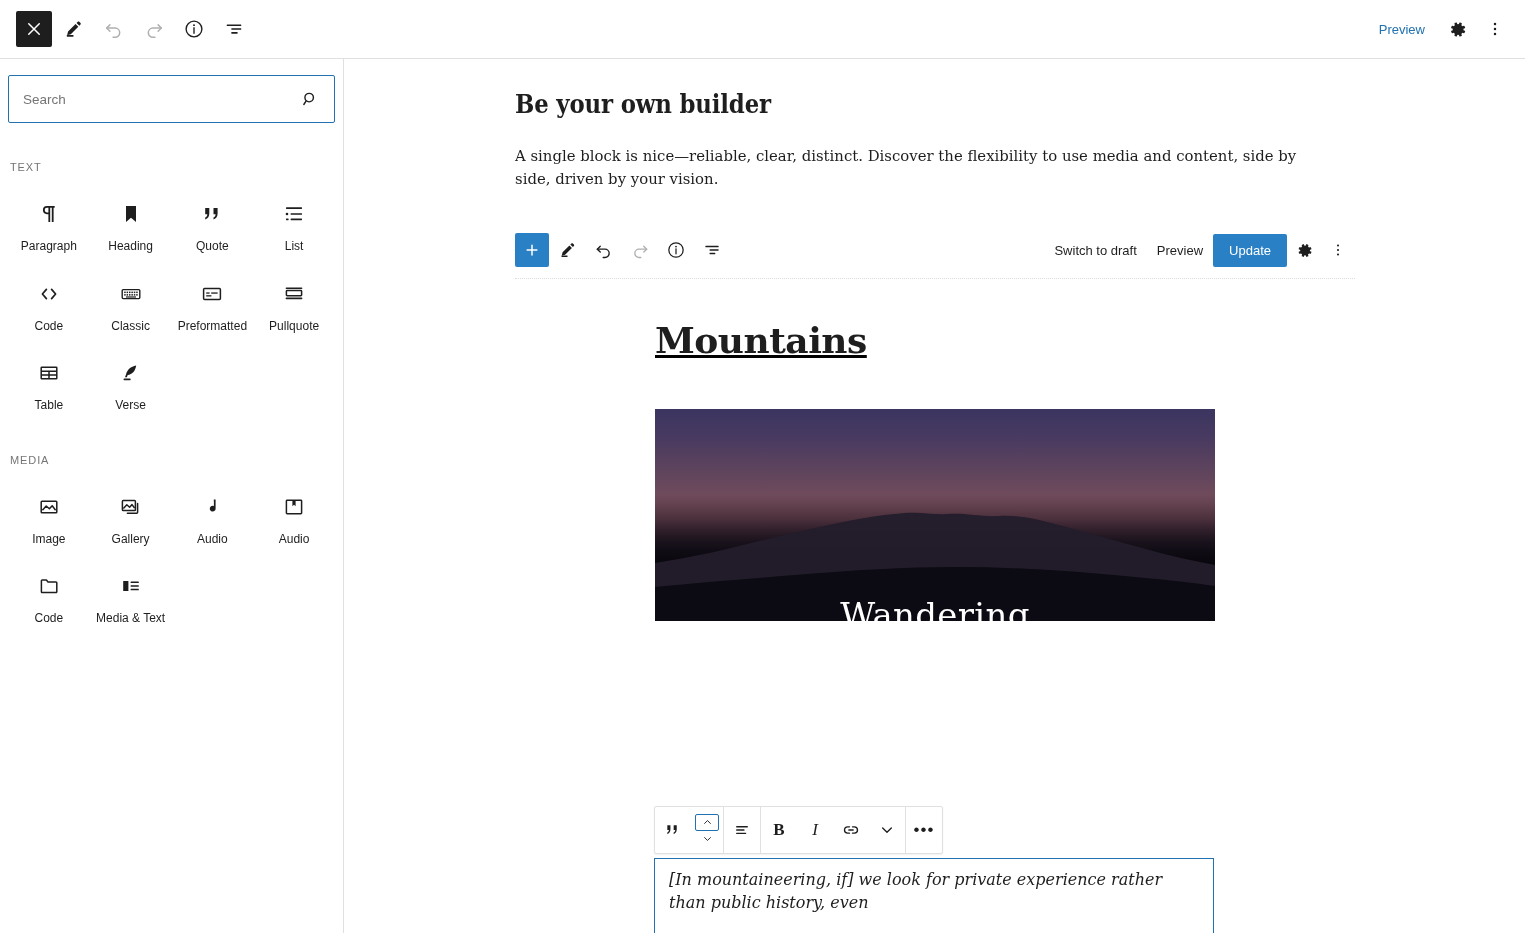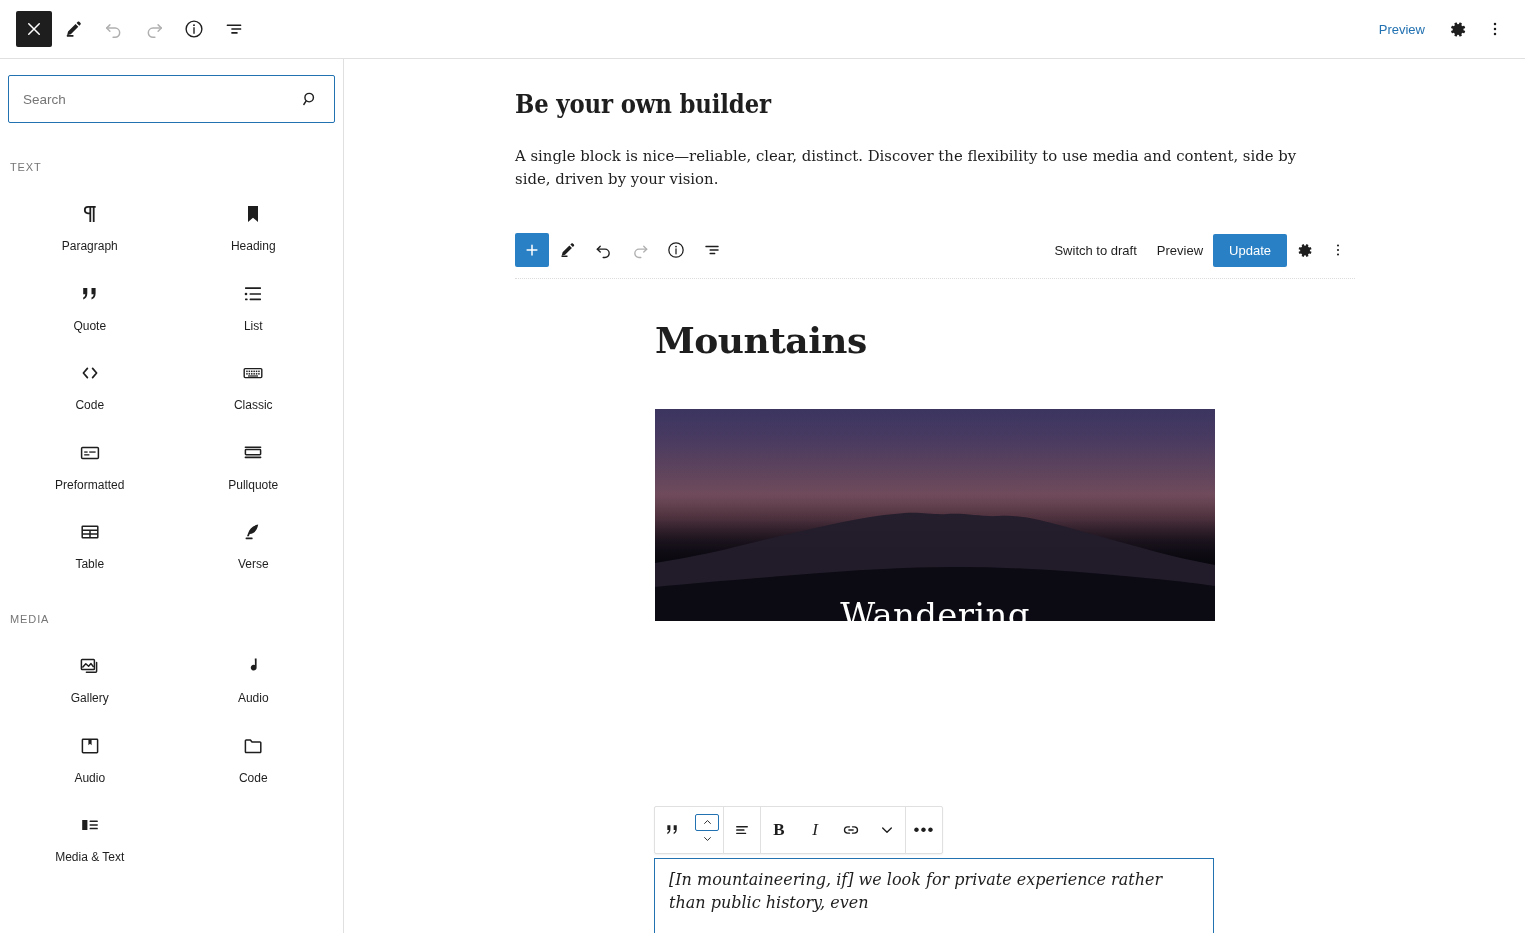--- a/index.html
+++ b/index.html
@@ -48,21 +48,21 @@
     font-family: "Liberation Sans", sans-serif; background: transparent;
   }
   .search-box input::placeholder { color: #757575; }
   .search-ico { width: 20px; height: 20px; flex: 0 0 20px; }
 
   .cat-label {
     font-size: 11px; letter-spacing: .9px; color: #757575;
     padding: 38px 0 0 10px; text-transform: uppercase;
   }
   .block-grid {
-    display: grid; grid-template-columns: repeat(2, 1fr);
+    display: grid; grid-template-columns: repeat(4, 1fr);
     padding: 0 8px; margin-top: 12px;
   }
   .block-item {
     display: flex; flex-direction: column; align-items: center; justify-content: flex-start;
     padding: 16px 4px 10px 4px; cursor: pointer; border-radius: 2px;
     background: transparent;
   }
   .block-item .bi-ico {
     height: 26px; display: flex; align-items: center; justify-content: center; margin-bottom: 12px;
   }
@@ -104,21 +104,21 @@
     font-size: 13px; color: #1e1e1e; background: transparent; border: none;
     padding: 8px 10px; cursor: pointer; font-family: "Liberation Sans", sans-serif;
   }
   .emb-update {
     background: #2a80c4; color: #fff; font-size: 13px; border: none;
     padding: 9px 16px; border-radius: 2px; cursor: pointer;
     font-family: "Liberation Sans", sans-serif;
   }
 
   
-  .inner-post { padding: 40px 0 0 140px; }
+  .inner-post { padding: 40px 0 0 140px; text-decoration: underline; }
   .inner-title {
     font-family: "DejaVu Serif", serif; font-weight: 700; font-size: 36px;
     color: #1e1e1e; letter-spacing: -0.5px;
   }
   .cover-block {
     position: relative; margin-top: 48px; width: 560px; height: 212px;
     overflow: hidden;
     background:
       linear-gradient(to bottom,
         rgba(12,10,22,0.0) 0%,
@@ -385,20 +385,29 @@
             <rect x="4.6" y="17.6" width="7" height="1.6" rx=".4"></rect>
           </svg>
         </span>
         <span class="bi-label">Verse</span>
       </div>
     </div>
 
     <div class="cat-label" style="padding-top:30px">MEDIA</div>
     <div class="block-grid">
 
+      <div class="block-item">
+        <span class="bi-ico">
+          <svg width="24" height="24" viewBox="0 0 24 24" fill="none" stroke="#1e1e1e" stroke-width="1.5">
+            <rect x="4.2" y="6.2" width="15.6" height="11.6" rx=".8"></rect>
+            <path d="M5.4 15.2 9.2 11l3.2 2.8 2.8-3.1 3.4 4.5" stroke-linejoin="round"></path>
+          </svg>
+        </span>
+        <span class="bi-label">Image</span>
+      </div>
 
       <div class="block-item">
         <span class="bi-ico">
           <svg width="24" height="24" viewBox="0 0 24 24" fill="none" stroke="#1e1e1e" stroke-width="1.5">
             <rect x="3.4" y="5.6" width="13" height="10" rx=".8"></rect>
             <path d="M4.4 13.4 7.8 9.8l2.8 2.4 2.4-2.6 2.6 3.4" stroke-linejoin="round"></path>
             <path d="M18.6 8.6v8.6a1 1 0 0 1-1 1H8.4" stroke-linecap="round"></path>
           </svg>
         </span>
         <span class="bi-label">Gallery</span>

